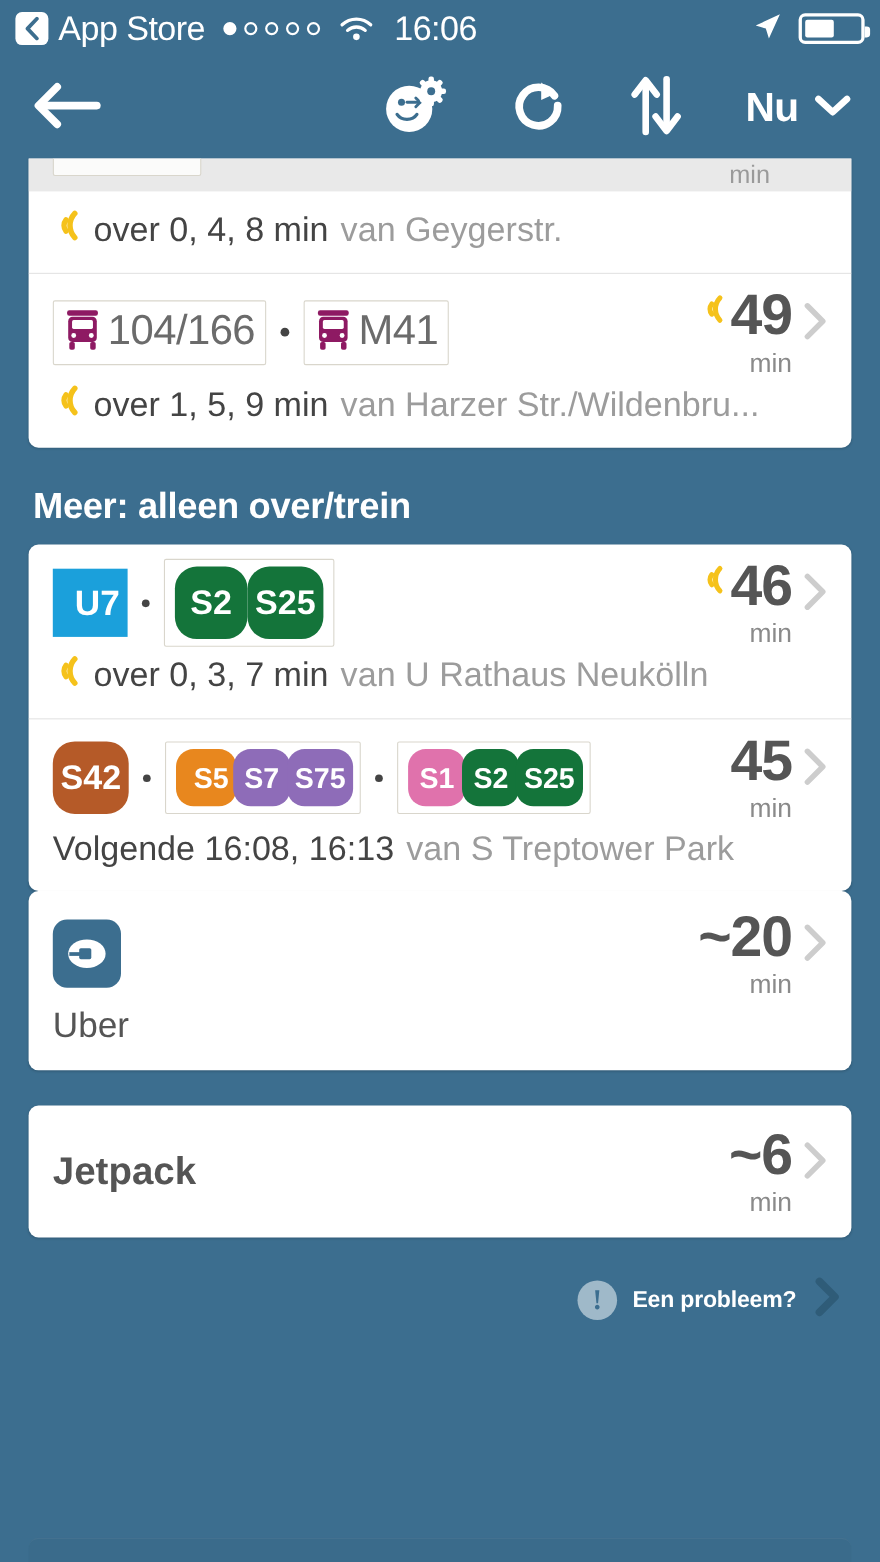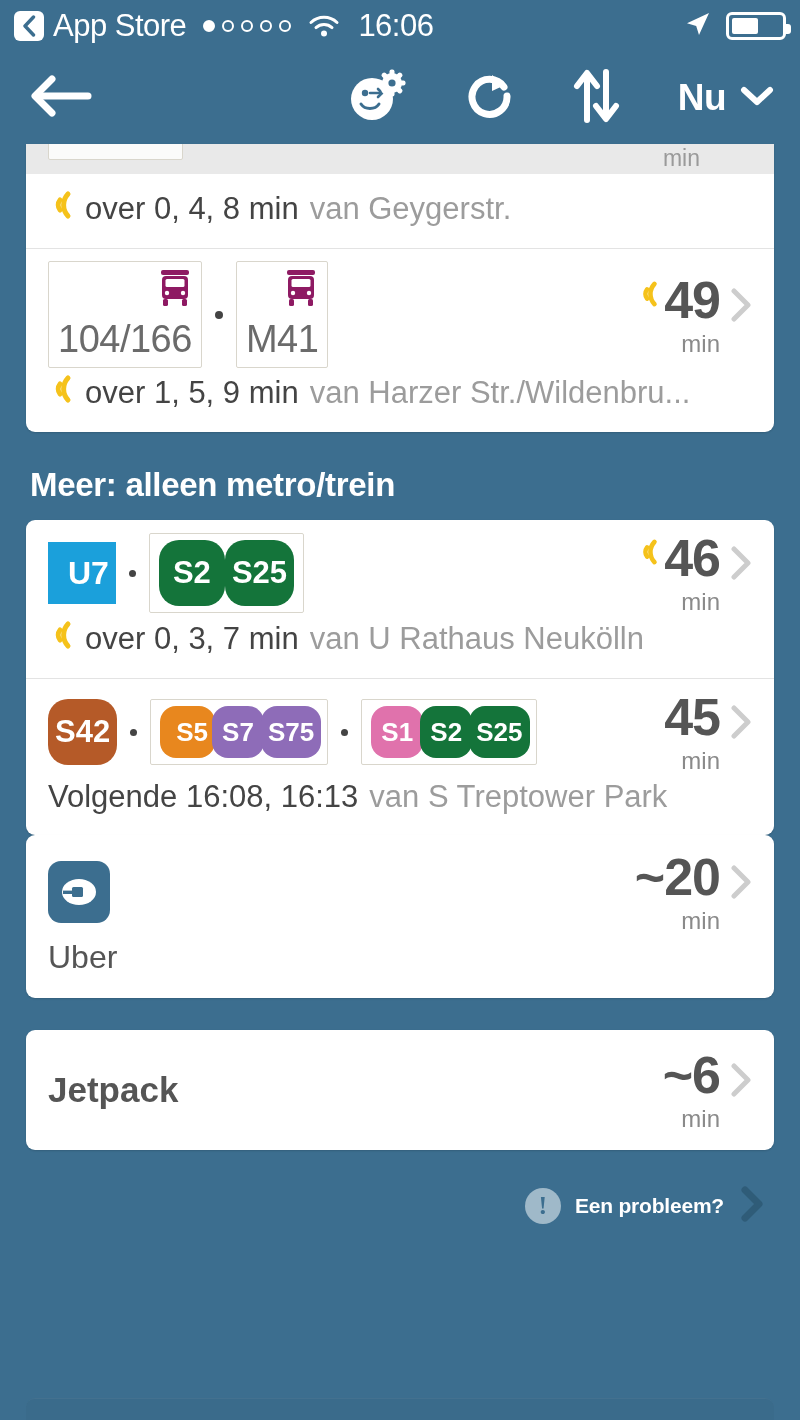--- a/index.html
+++ b/index.html
@@ -120,21 +120,21 @@
 
   
   .box-group {
     display:flex; align-items:center;
     border: 1px solid #d9d6cc;
     border-radius: 2px;
     padding: 6px 9px;
     background: #fff;
   }
   .bus-badge {
-    display:flex; align-items:flex-end; gap: 6px; flex-direction: column;
+    display:flex; align-items:flex-start; gap: 6px;
   }
   .bus-num {
     font-size: 38px; color: #6b6b6b; font-weight: 400; letter-spacing: -0.5px;
   }
   .sq-badge {
     min-width: 62px; height: 62px;
     display:flex; align-items:center; justify-content:center;
     color:#fff; font-weight: 700; font-size: 32px;
     padding: 0 7px;
   }
@@ -408,21 +408,21 @@
             <path d="M20 4A16 16 0 0 0 20 26" stroke="#f5c21b" stroke-width="5" fill="none" stroke-linecap="round"></path>
             <path d="M12 10a8 8 0 0 0 0 10" stroke="#f5c21b" stroke-width="5" fill="none" stroke-linecap="round"></path>
           </svg>
         </span>
         <span class="dark">over 1, 5, 9 min</span>
         <span class="grey">van Harzer Str./Wildenbru...</span>
       </div>
     </div>
   </div>
 
-  <div class="section-title">Meer: alleen metro/trein</div>
+  <div class="section-title">Meer: alleen over/trein</div>
 
   <div class="card">
 
     <div class="row">
       <div class="row-main">
         <div class="lines">
           <span class="sq-badge" style="background:#1ba0db;padding-left:20px;">
             <span>U7</span>
           </span>
           <span class="sep-dot" style="width:7px;height:7px;"></span>

